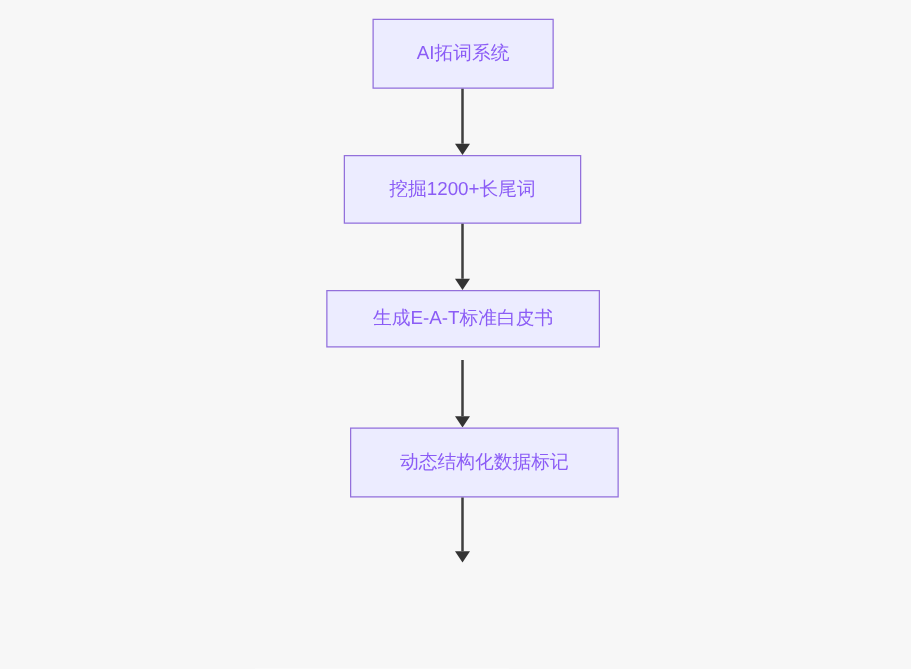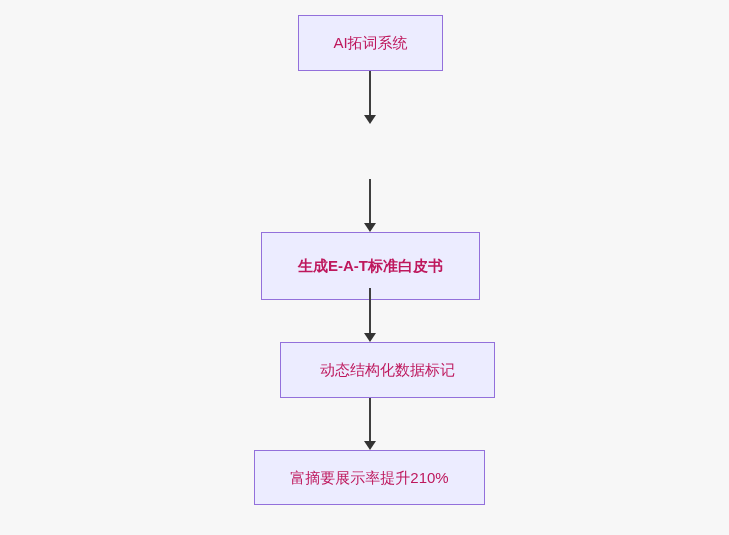--- a/index.html
+++ b/index.html
@@ -14,32 +14,32 @@
     width: 729px;
     height: 535px;
     background: #f7f7f7;
     overflow: hidden;
   }
   .node {
     position: absolute;
     box-sizing: border-box;
     background: #ECECFF;
     border: 1.5px solid #9370DB;
-    color: #be185d;
+    color: #8b5cf6;
     font-size: 15px;
     line-height: 1.2;
     display: flex;
     align-items: center;
     justify-content: center;
     text-align: center;
     white-space: nowrap;
   }
   .node-1 { left: 298px; top: 15px;  width: 145px; height: 56px; }
   .node-2 { left: 275px; top: 124px; width: 190px; height: 55px; }
-  .node-3 { left: 261px; top: 232px; width: 219px; height: 68px; font-weight: bold; }
+  .node-3 { left: 261px; top: 232px; width: 219px; height: 46px; }
   .node-4 { left: 280px; top: 342px; width: 215px; height: 56px; }
   .node-5 { left: 254px; top: 450px; width: 231px; height: 55px; }
   .edge {
     position: absolute;
     left: 364px;
     width: 12px;
     display: flex;
     flex-direction: column;
     align-items: center;
   }
@@ -67,20 +67,23 @@
 
   <div class="node node-1">
     <span>AI拓词系统</span>
   </div>
 
   <div class="edge edge-1">
     <div class="edge-line"></div>
     <div class="arrowhead"></div>
   </div>
 
+  <div class="node node-2">
+    <span>挖掘1200+长尾词</span>
+  </div>
 
   <div class="edge edge-2">
     <div class="edge-line"></div>
     <div class="arrowhead"></div>
   </div>
 
   <div class="node node-3">
     <span>生成E-A-T标准白皮书</span>
   </div>
 
@@ -91,17 +94,14 @@
 
   <div class="node node-4">
     <span>动态结构化数据标记</span>
   </div>
 
   <div class="edge edge-4">
     <div class="edge-line"></div>
     <div class="arrowhead"></div>
   </div>
 
-  <div class="node node-5">
-    <span>富摘要展示率提升210%</span>
-  </div>
 
 </div>
 
 </body></html>

